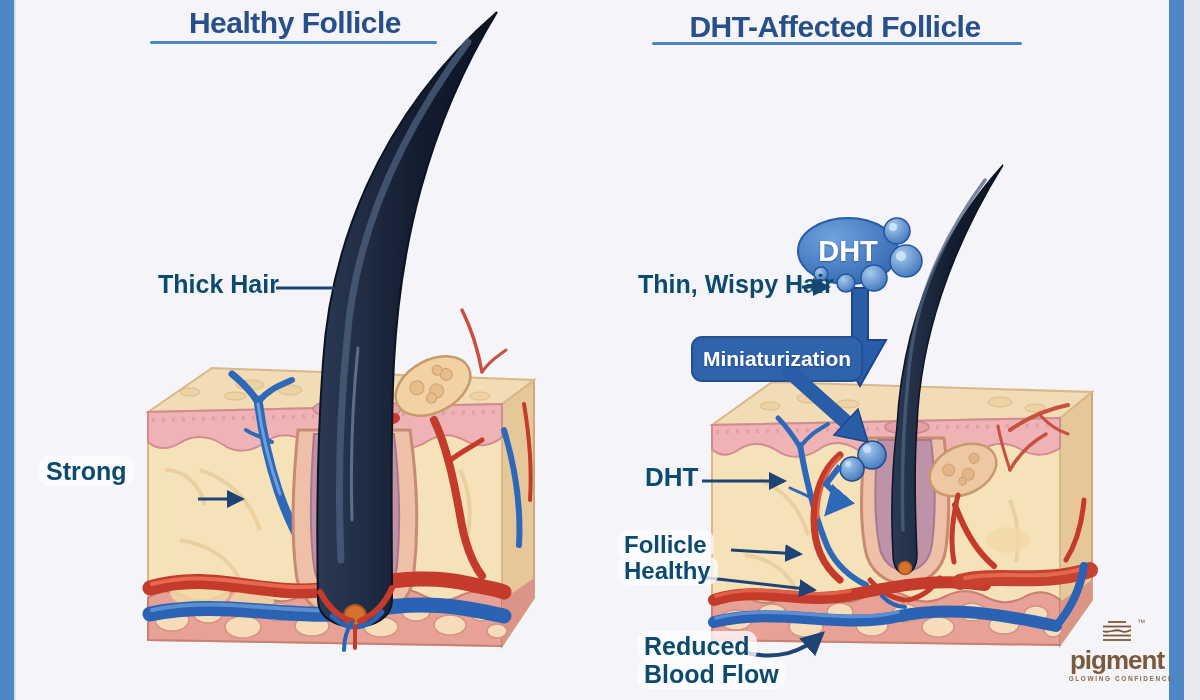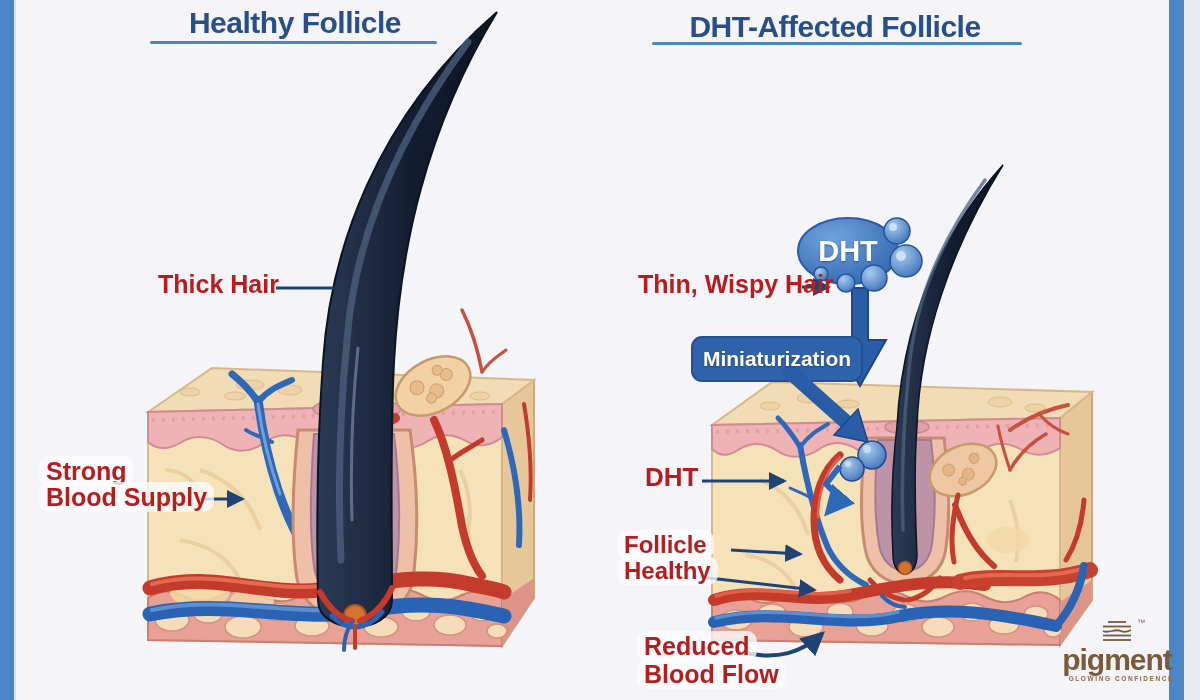--- a/index.html
+++ b/index.html
@@ -6,30 +6,30 @@
   #stage{position:relative;width:1184px;height:700px;background:#f4f4f9;overflow:hidden;
          font-family:"Liberation Sans",sans-serif;}
   .edgebar{position:absolute;top:0;bottom:0;width:14px;background:#4b86c6;}
   #edge-left{left:0;}
   #edge-left-accent{position:absolute;left:14px;top:0;bottom:0;width:2px;background:#cfe8e6;}
   #edge-right{right:0;width:15px;}
   #art{position:absolute;left:0;top:0;}
   .ttl{position:absolute;font-weight:bold;font-size:30px;color:#27508a;letter-spacing:-.5px;
        text-align:center;white-space:nowrap;}
   .rule{position:absolute;height:3px;background:#4a86c4;border-radius:2px;}
-  .lbl{position:absolute;font-weight:bold;font-size:25px;color:#b91c1c;white-space:nowrap;
+  .lbl{position:absolute;font-weight:bold;font-size:25px;color:#0c4a6e;white-space:nowrap;
        line-height:26px;}
   .pill{background:rgba(252,252,255,.78);border-radius:10px;padding:1px 7px;margin-left:-7px;}
   .onart{color:#ffffff;text-align:center;text-shadow:0 1px 2px rgba(10,40,90,.45);}
   #dht-bubble-label{position:absolute;left:798px;top:235px;width:100px;font-size:29px;font-weight:bold;}
   #miniaturization-label{position:absolute;left:692px;top:347px;width:170px;font-size:21px;font-weight:bold;}
   #logo{position:absolute;left:1054px;top:620px;width:126px;color:#7b5a3c;}
   #logo .icon-row{text-align:center;height:26px;position:relative;}
   #logo .tm{position:absolute;top:-2px;margin-left:2px;font-size:8px;color:#7b5a3c;}
-  #logo .name{font-size:30px;font-weight:bold;letter-spacing:-1px;text-align:center;line-height:28px;}
+  #logo .name{font-size:26px;font-weight:bold;letter-spacing:-1px;text-align:center;line-height:28px;}
   #logo .tagline{font-size:6.5px;letter-spacing:1.6px;color:#8a6a4a;text-align:right;
                  padding-right:6px;margin-top:1px;font-weight:bold;}
 </style>
 </head>
 <body>
 
 <div id="stage">
 
 <svg id="art" width="1200" height="700" viewBox="0 0 1200 700">
   <defs>
@@ -298,21 +298,20 @@
 <div class="edgebar" id="edge-right"></div>
 
 <div class="ttl" style="left:150px;top:6px;width:290px;">Healthy Follicle</div>
 <div class="rule" style="left:150px;top:41px;width:287px;"></div>
 <div class="ttl" style="left:645px;top:10px;width:380px;">DHT-Affected Follicle</div>
 <div class="rule" style="left:652px;top:42px;width:370px;"></div>
 
 <div class="lbl" style="left:158px;top:271px;">Thick Hair</div>
 <div class="lbl" style="left:46px;top:458px;">
   <span class="pill">Strong</span><br>
-  <span class="pill">Blood Supply</span>
 </div>
 
 <div class="lbl" style="left:638px;top:271px;">Thin, Wispy Hair</div>
 <div id="dht-bubble-label" class="onart">DHT</div>
 <div id="miniaturization-label" class="onart">Miniaturization</div>
 <div class="lbl" style="left:645px;top:464px;font-size:26px;">DHT</div>
 <div class="lbl" style="left:624px;top:532px;font-size:24px;">
   <span class="pill">Follicle</span><br>
   <span class="pill">Healthy</span>
 </div>

